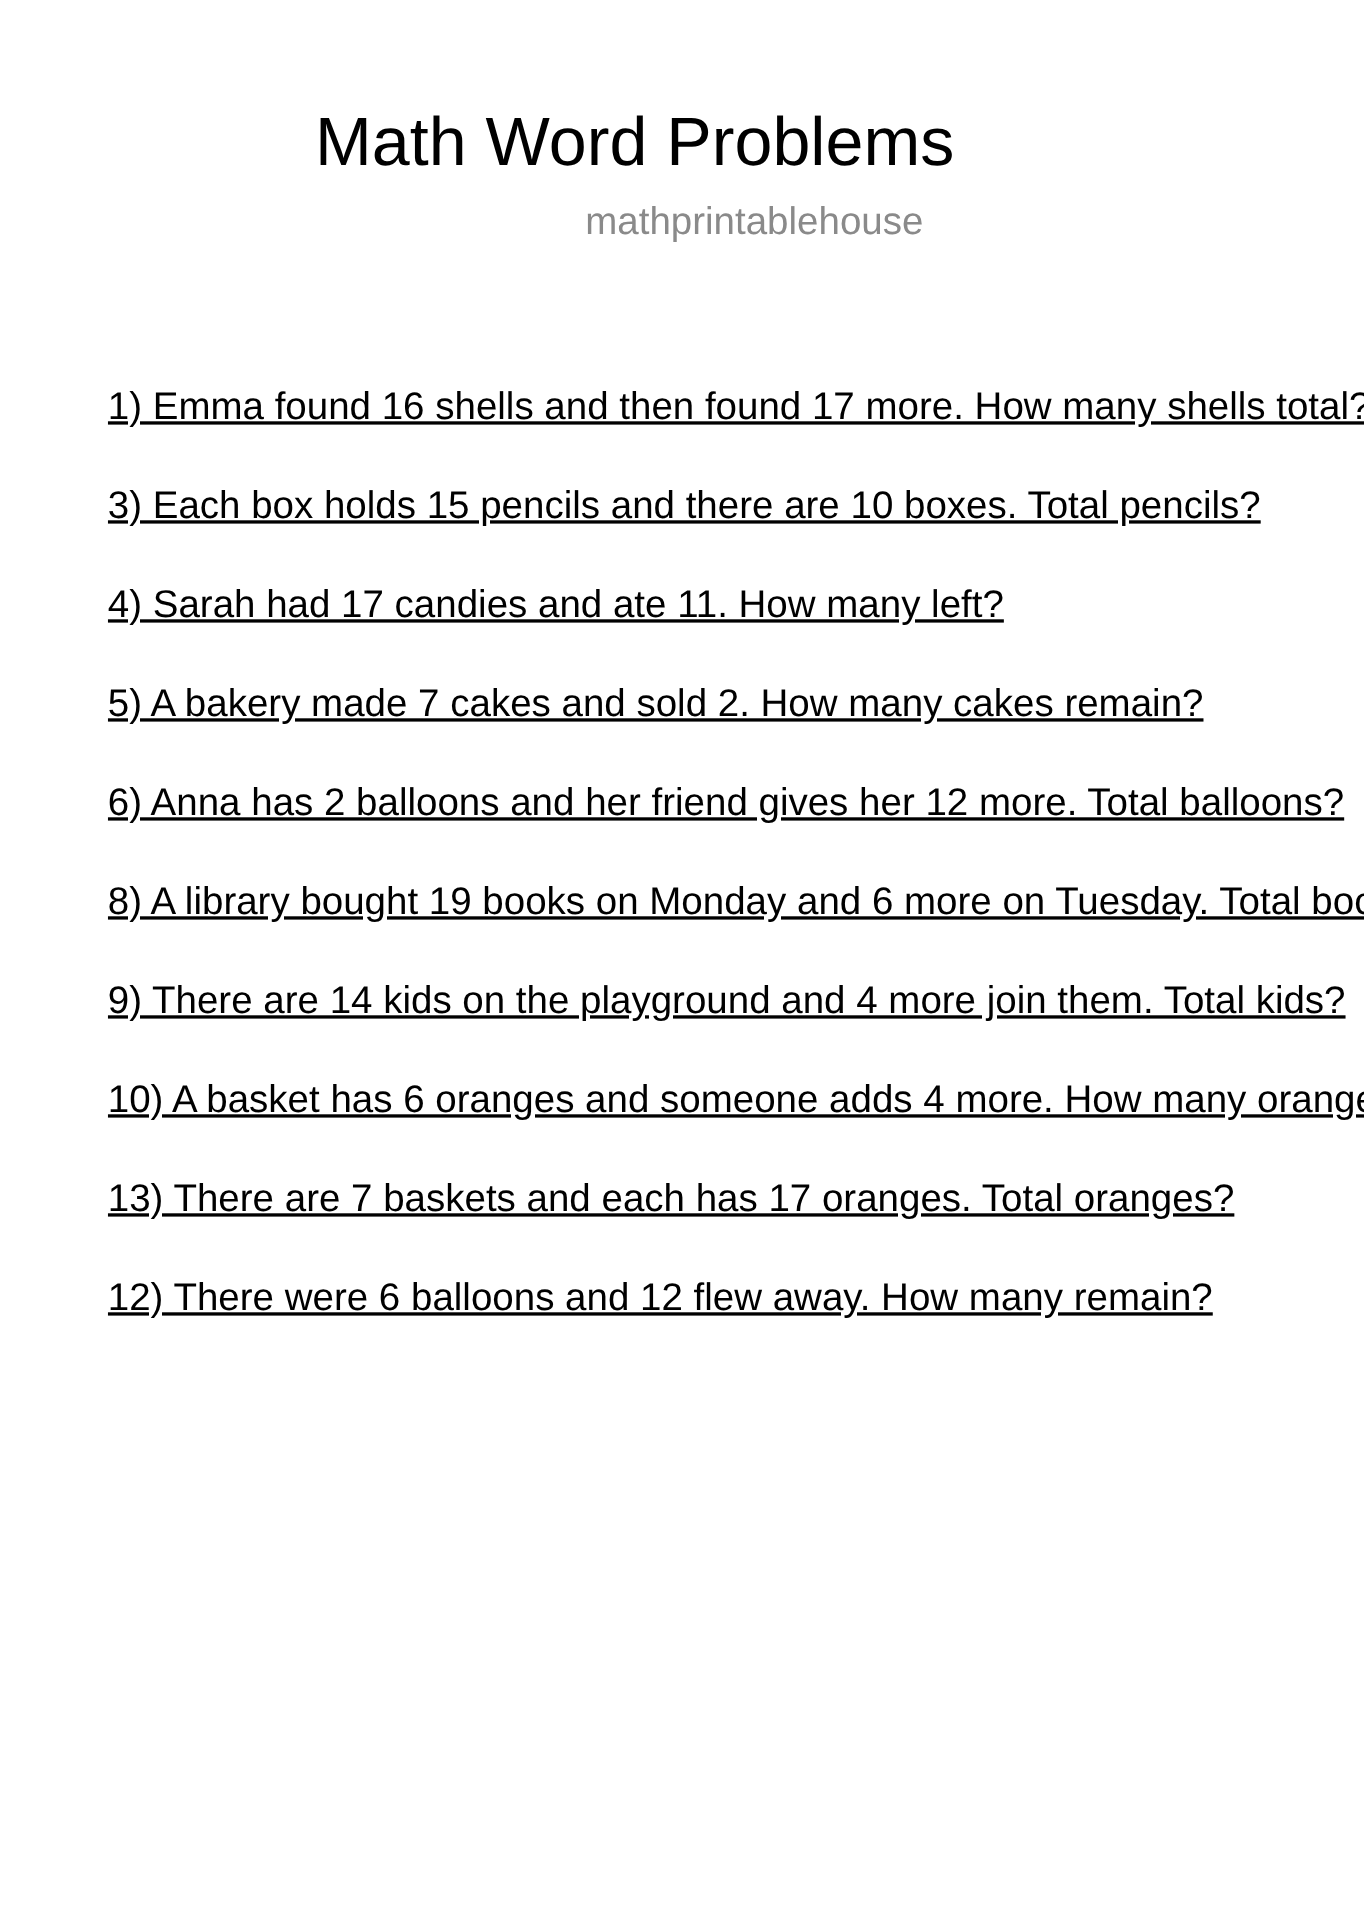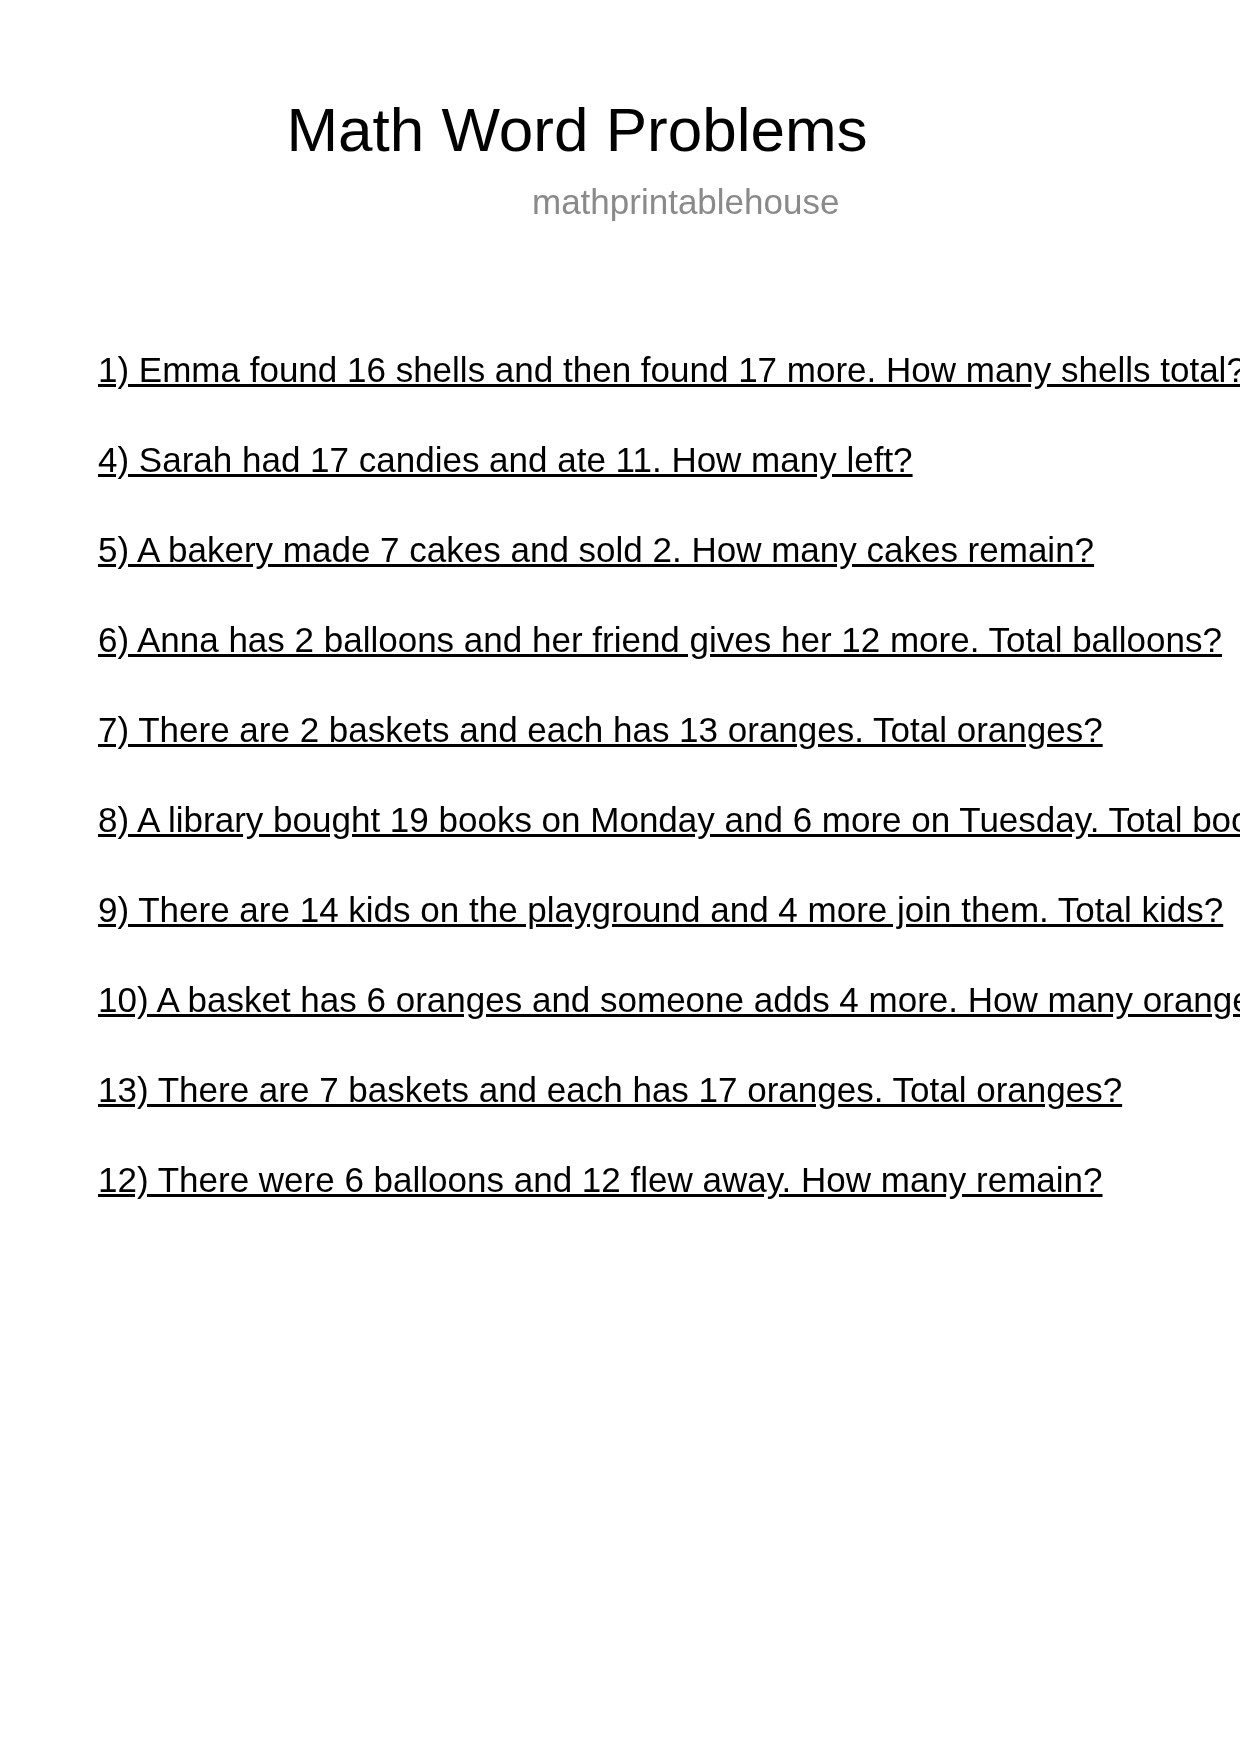--- a/index.html
+++ b/index.html
@@ -68,24 +68,24 @@
 <body>
 
 <div class="page">
 
   <h1 class="title">Math Word Problems</h1>
 
   <div class="subtitle">mathprintablehouse</div>
 
   <div class="problems">
     <p>1) Emma found 16 shells and then found 17 more. How many shells total?</p>
+    <p>3) Each box holds 15 pencils and there are 10 boxes. Total pencils?</p>
     <p>4) Sarah had 17 candies and ate 11. How many left?</p>
     <p>5) A bakery made 7 cakes and sold 2. How many cakes remain?</p>
     <p>6) Anna has 2 balloons and her friend gives her 12 more. Total balloons?</p>
-    <p>7) There are 2 baskets and each has 13 oranges. Total oranges?</p>
     <p>8) A library bought 19 books on Monday and 6 more on Tuesday. Total books?</p>
     <p>9) There are 14 kids on the playground and 4 more join them. Total kids?</p>
     <p>10) A basket has 6 oranges and someone adds 4 more. How many oranges?</p>
     <p>13) There are 7 baskets and each has 17 oranges. Total oranges?</p>
     <p>12) There were 6 balloons and 12 flew away. How many remain?</p>
   </div>
 
 </div>
 
 </body></html>

